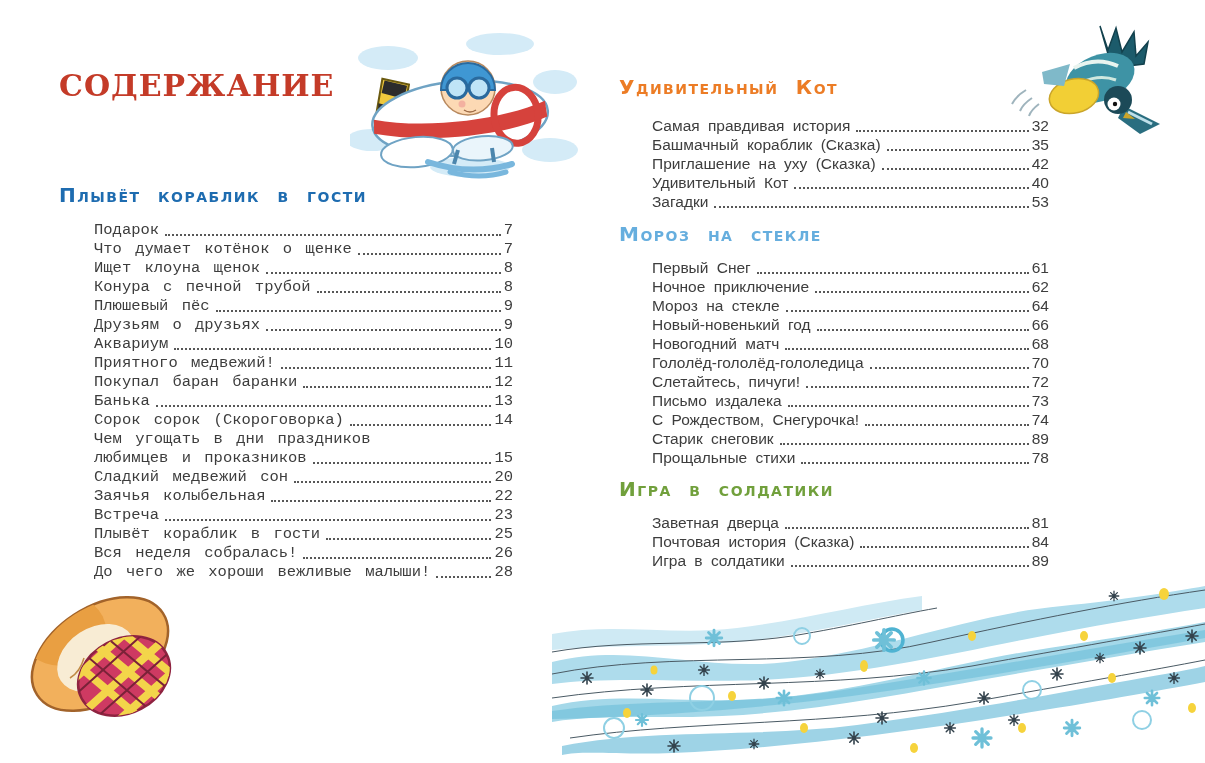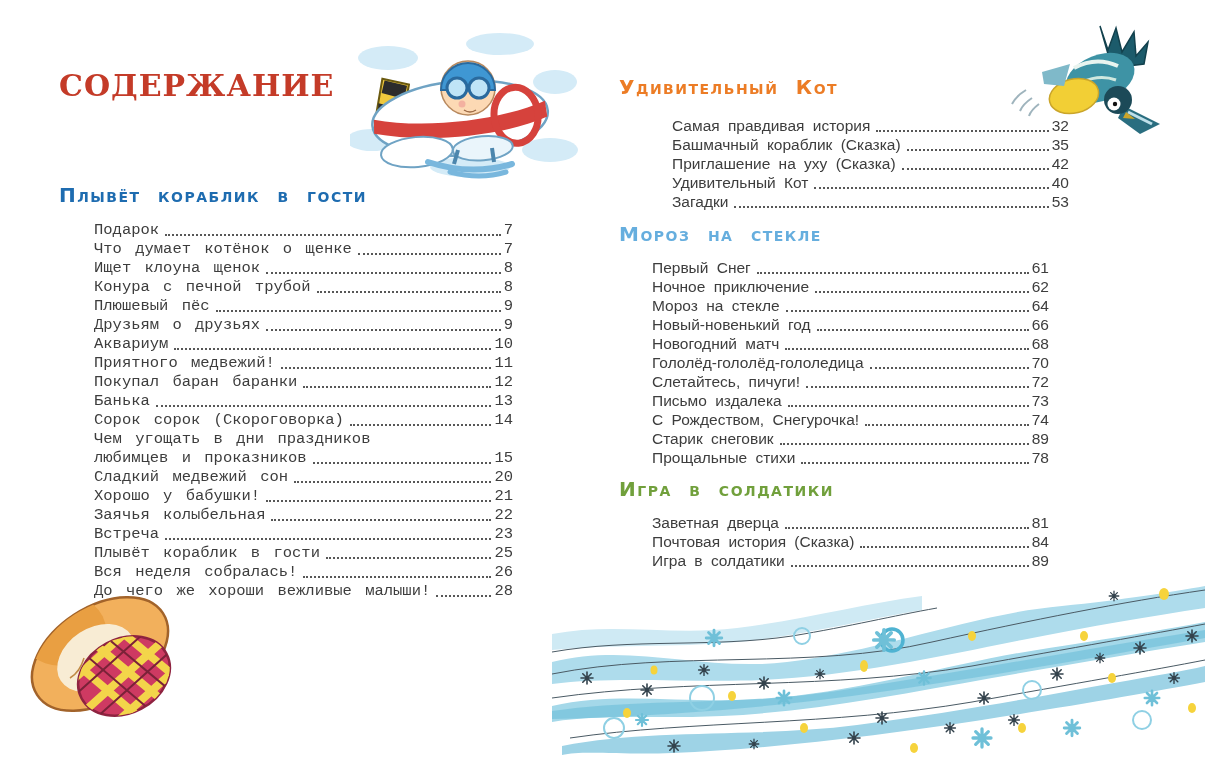--- a/index.html
+++ b/index.html
@@ -130,25 +130,20 @@
       <span class="t">любимцев и проказников</span>
       <span class="dots"></span>
       <span class="p">15</span>
     </div>
     <div class="entry">
       <span class="t">Сладкий медвежий сон</span>
       <span class="dots"></span>
       <span class="p">20</span>
     </div>
     <div class="entry">
-      <span class="t">Хорошо у бабушки!</span>
-      <span class="dots"></span>
-      <span class="p">21</span>
-    </div>
-    <div class="entry">
       <span class="t">Заячья колыбельная</span>
       <span class="dots"></span>
       <span class="p">22</span>
     </div>
     <div class="entry">
       <span class="t">Встреча</span>
       <span class="dots"></span>
       <span class="p">23</span>
     </div>
     <div class="entry">
@@ -198,21 +193,21 @@
       <line x1="62" y1="118" x2="140" y2="48"></line>
         <line x1="84" y1="140" x2="162" y2="70"></line>
       <line x1="76" y1="44" x2="160" y2="114"></line>
         <line x1="56" y1="62" x2="138" y2="132"></line>
     </g>
   </g>
 </svg>
 
 <div class="abs sec-h" style="left: 619px; top: 75px; color: rgb(236, 124, 37);">Удивительный Кот</div>
 
-<div class="abs toc" style="left:672px;top:117px;width:397px;">
+<div class="abs toc" style="left:652px;top:117px;width:397px;">
 
 <div class="entry">
       <span class="t">Самая правдивая история</span>
       <span class="dots"></span>
       <span class="p">32</span>
     </div>
     <div class="entry">
       <span class="t">Башмачный кораблик (Сказка)</span>
       <span class="dots"></span>
       <span class="p">35</span>

